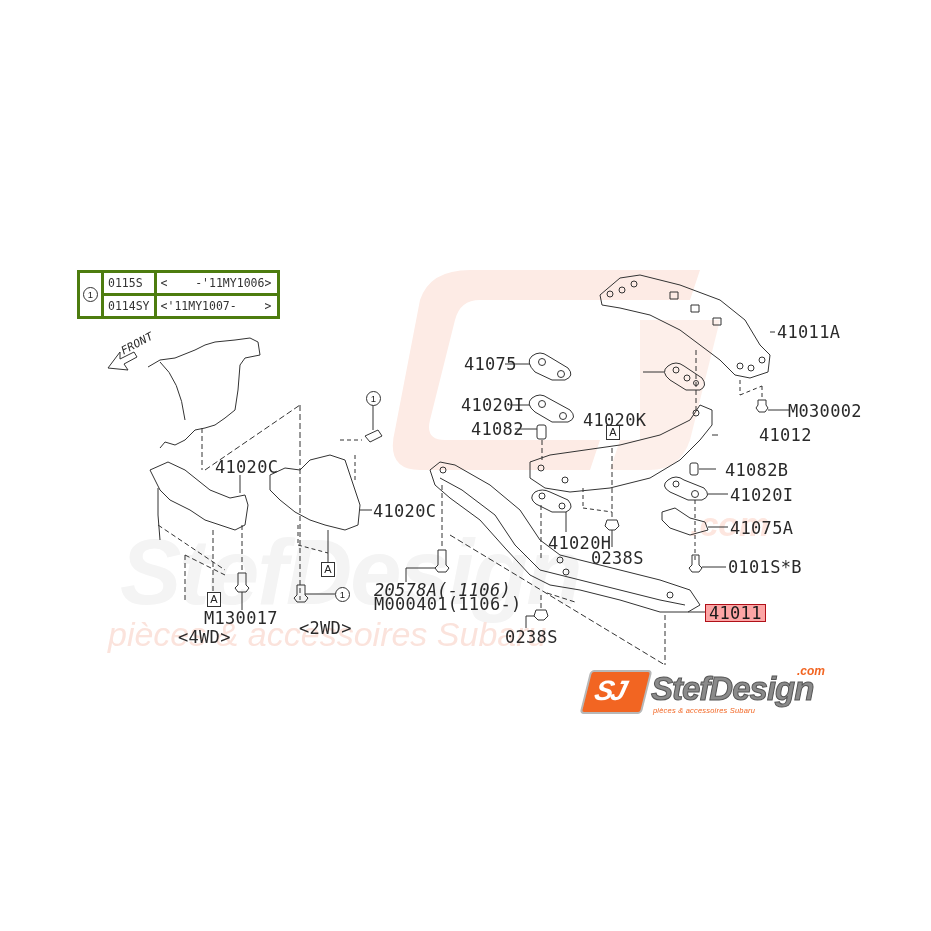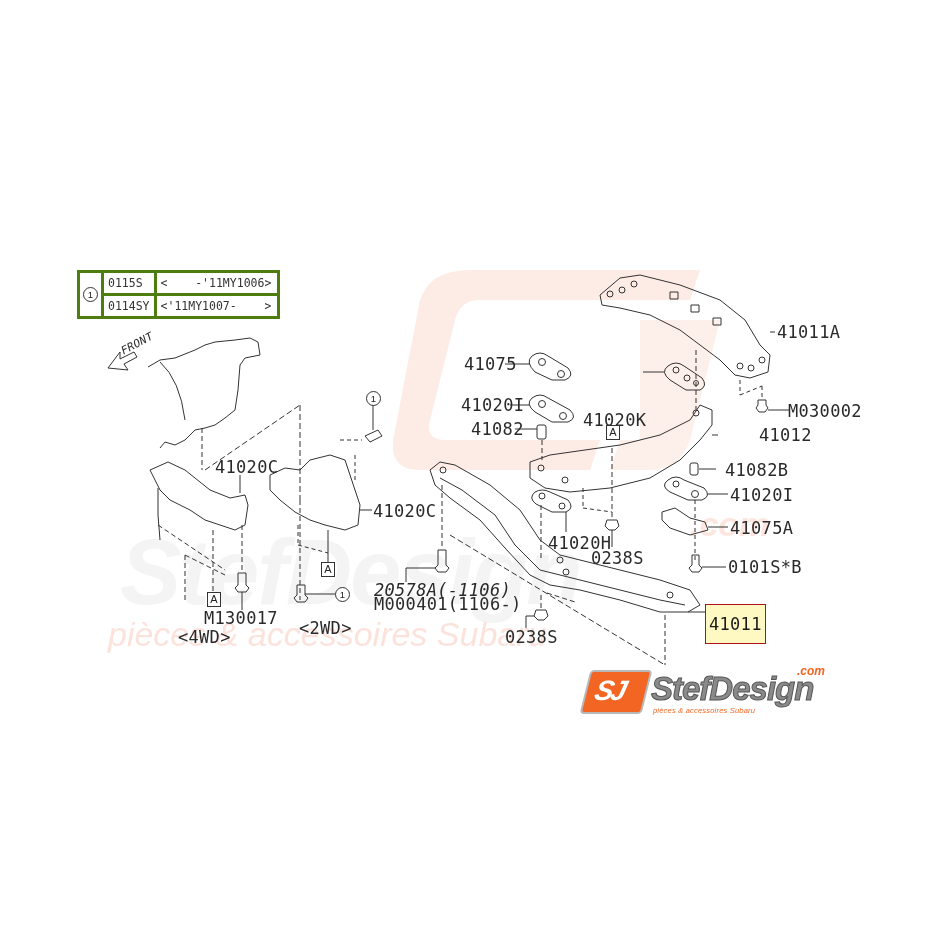--- a/index.html
+++ b/index.html
@@ -1,20 +1,20 @@
 <!DOCTYPE html>
 <html><head>
 <meta charset="utf-8">
 <style>
   html,body{margin:0;padding:0;background:#ffffff;}
   body{width:931px;height:931px;position:relative;overflow:hidden;font-family:"DejaVu Sans Mono","Liberation Mono",monospace;}
   .stage{position:absolute;left:0;top:0;width:931px;height:931px;}
   svg{position:absolute;left:0;top:0;}
   .lbl{position:absolute;font-family:"DejaVu Sans Mono","Liberation Mono",monospace;font-size:17px;color:#2a2a2a;white-space:nowrap;letter-spacing:0.3px;line-height:14px;}
-  .hl{background:#fef9c3;color:#1a1a1a;padding:12px 3px;border:1px solid #b01018;}
+  .hl{background:#fca5a5;color:#1a1a1a;padding:1px 3px;border:1px solid #b01018;}
   .boxA{position:absolute;width:12px;height:13px;border:1px solid #333;background:#fff;font-family:"Liberation Sans",sans-serif;font-size:11px;line-height:13px;text-align:center;color:#222;}
   .circ{position:absolute;width:13px;height:13px;border:1px solid #333;border-radius:50%;background:#fff;font-family:"Liberation Sans",sans-serif;font-size:9.5px;line-height:13px;text-align:center;color:#222;}
   table.app{position:absolute;left:77px;top:270px;border-collapse:collapse;font-family:"DejaVu Sans Mono","Liberation Mono",monospace;font-size:11.5px;color:#333;}
   table.app td{border:3px solid #4d7c0f;padding:0 4px;height:20px;white-space:nowrap;}
   .wm-text{position:absolute;font-family:"Liberation Sans",sans-serif;font-style:italic;color:#fbe3dc;white-space:nowrap;}
   .logo{position:absolute;left:585px;top:668px;width:260px;height:50px;}
   .logo-sj{position:absolute;left:0;top:2px;width:58px;height:40px;background:#f26522;transform:skewX(-14deg);border-radius:4px;border:2px solid #b8b8b8;}
   .logo-sj span{position:absolute;left:8px;top:3px;font-family:"Liberation Sans",sans-serif;font-weight:bold;font-style:italic;font-size:28px;color:#fff;letter-spacing:-3px;}
   .logo-name{position:absolute;left:66px;top:2px;font-family:"Liberation Sans",sans-serif;font-weight:bold;font-style:italic;font-size:33px;color:#8a8a8a;letter-spacing:-1px;-webkit-text-stroke:1px #555;}
   .logo-com{position:absolute;left:212px;top:-4px;font-family:"Liberation Sans",sans-serif;font-weight:bold;font-style:italic;font-size:12px;color:#f26522;}

